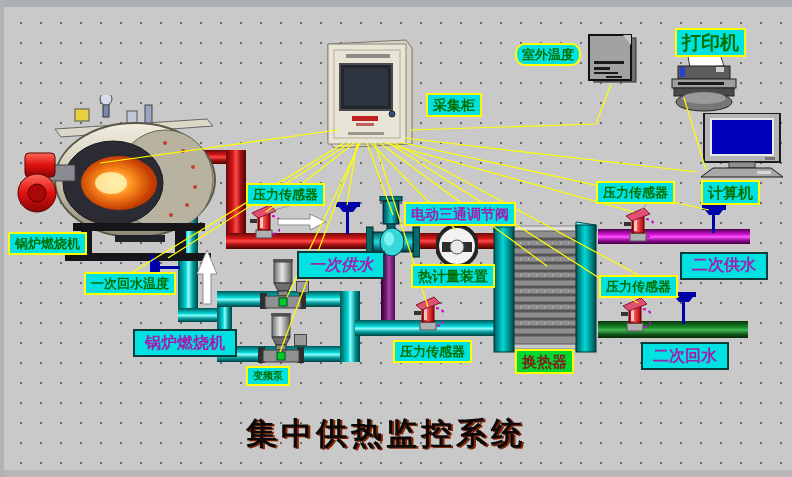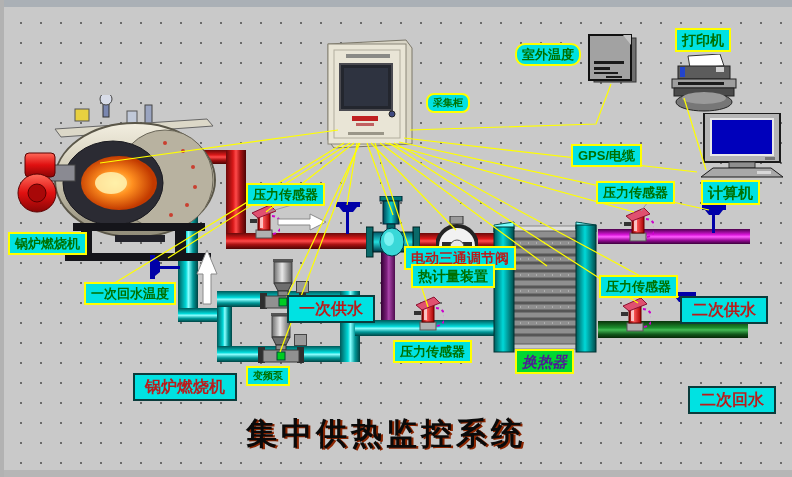--- a/index.html
+++ b/index.html
@@ -9,23 +9,23 @@
     background-image:radial-gradient(#6b6b6b 1px, rgba(0,0,0,0) 1.3px);
     background-size:20px 20px;background-position:11px 13px;
     font-family:"Liberation Sans", sans-serif;
   }
   .strip{position:absolute;}
   .lbl{
     position:absolute;z-index:6;background:#00e2e2;border:2px solid #ffff00;
     color:#007000;font-weight:bold;font-size:13px;line-height:1;
     padding:3px 5px;white-space:nowrap;text-align:center;
   }
-  .lbl.rt{color:#b91c1c;margin-top:44px;}
+  .lbl.rt{color:#a21caf;}
   .lbl.db{border-color:#0a3c3c;font-size:16px;padding:4px 10px;}
-  .lbl.gb{background:#00d830;color:#4c1d95;font-size:15px;font-style:italic;}
+  .lbl.gb{background:#00d830;color:#7f1d1d;font-size:15px;}
   .pipe{position:absolute;z-index:2;}
   .red-h{background:linear-gradient(180deg,#6b0a0a 0%,#d81818 35%,#ff4a4a 50%,#a81212 72%,#4d0404 100%);}
   .red-v{background:linear-gradient(90deg,#6b0a0a 0%,#d81818 35%,#ff4a4a 50%,#a81212 72%,#4d0404 100%);}
   .cyan-h{background:linear-gradient(180deg,#005858 0%,#00d8d8 40%,#8cffff 52%,#009898 75%,#004343 100%);}
   .cyan-v{background:linear-gradient(90deg,#005858 0%,#00d8d8 40%,#8cffff 52%,#009898 75%,#004343 100%);}
   .mag-h{background:linear-gradient(180deg,#4d004d 0%,#d816d8 38%,#ff5aff 52%,#990a99 75%,#3a003a 100%);}
   .grn-h{background:linear-gradient(180deg,#0a330a 0%,#1d8f2d 40%,#43bb55 52%,#11591b 78%,#062606 100%);}
   .pur-v{background:linear-gradient(90deg,#330033 0%,#7a1f7a 40%,#aa44aa 55%,#4d0b4d 100%);}
   .dev{position:absolute;z-index:3;}
   .lines{position:absolute;left:0;top:0;z-index:4;pointer-events:none;}
@@ -353,34 +353,33 @@
       <polyline points="410,130 596,124 611,84"></polyline>
       <line x1="684" y1="98" x2="706" y2="170"></line>
     </g>
     <g stroke="#9a9a9a" stroke-width="1">
       <line x1="302" y1="202" x2="268" y2="212"></line>
       <line x1="648" y1="202" x2="641" y2="211"></line>
     </g>
   </svg>
 
   <div class="lbl" style="left:8px;top:232px;">锅炉燃烧机</div>
-  <div class="lbl" style="left:84px;top:282px;">一次回水温度</div>
+  <div class="lbl" style="left:84px;top:272px;">一次回水温度</div>
   <div class="lbl rt db" style="left:133px;top:329px;">锅炉燃烧机</div>
   <div class="lbl" style="left:246px;top:183px;">压力传感器</div>
-  <div class="lbl rt db" style="left:287px;top:251px;">一次供水</div>
+  <div class="lbl rt db" style="left:297px;top:251px;font-style:italic;">一次供水</div>
   <div class="lbl rt" style="left:404px;top:202px;font-size:14px;">电动三通调节阀</div>
   <div class="lbl" style="left:411px;top:264px;font-size:14px;">热计量装置</div>
   <div class="lbl" style="left:246px;top:366px;font-size:10px;">变频泵</div>
   <div class="lbl" style="left:393px;top:340px;">压力传感器</div>
   <div class="lbl gb" style="left:515px;top:349px;">换热器</div>
-  <div class="lbl" style="left:426px;top:93px;font-size:10px;border-radius:8px;">采集柜</div>
+  <div class="lbl" style="left:426px;top:93px;font-size:14px;">采集柜</div>
   <div class="lbl" style="left:515px;top:43px;border-radius:10px;">室外温度</div>
-  <div class="lbl" style="left:675px;top:28px;font-size:14px;">打印机</div>
-  <div class="lbl" style="left:571px;top:144px;">GPS/电缆</div>
+  <div class="lbl" style="left:675px;top:28px;font-size:19px;">打印机</div>
   <div class="lbl" style="left:701px;top:180px;font-size:15px;">计算机</div>
   <div class="lbl" style="left:596px;top:181px;">压力传感器</div>
-  <div class="lbl rt db" style="left:680px;top:252px;">二次供水</div>
+  <div class="lbl rt db" style="left:680px;top:252px;font-family:Liberation Mono, monospace;">二次供水</div>
   <div class="lbl" style="left:599px;top:275px;">压力传感器</div>
-  <div class="lbl rt db" style="left:688px;top:342px;">二次回水</div>
+  <div class="lbl rt db" style="left:641px;top:342px;">二次回水</div>
 
   <div class="title" style="left:246px;top:413px;">集中供热监控系统</div>
 
 </div>
 
 </body></html>

